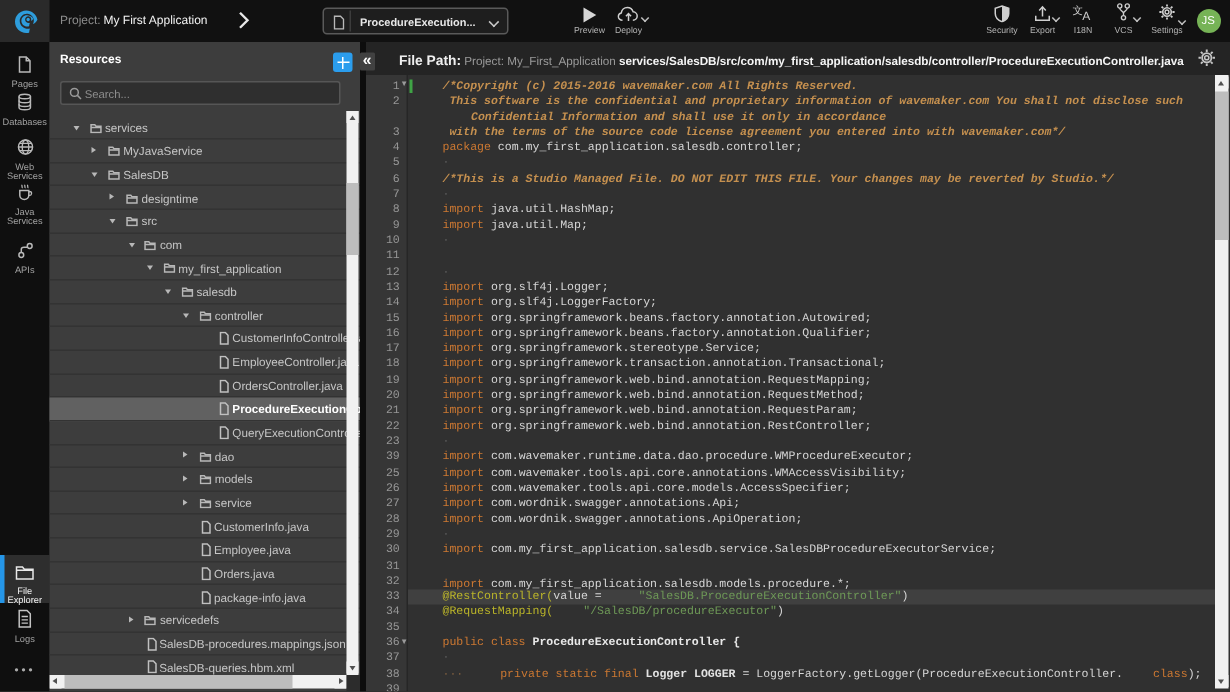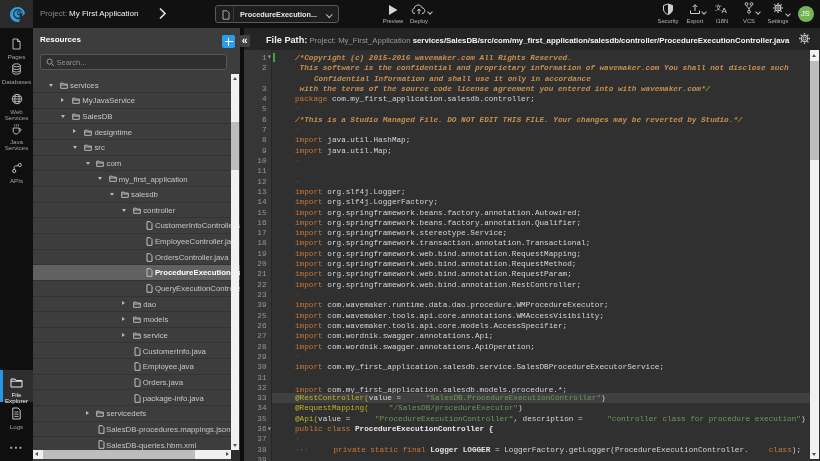--- a/index.html
+++ b/index.html
@@ -552,21 +552,20 @@
 <div class="cr" style="top:260.65px;"><i class="k">import</i> com.wavemaker.tools.api.core.annotations.WMAccessVisibility;</div>
 <div class="cr" style="top:270.96px;"><i class="k">import</i> com.wavemaker.tools.api.core.models.AccessSpecifier;</div>
 <div class="cr" style="top:281.27px;"><i class="k">import</i> com.wordnik.swagger.annotations.Api;</div>
 <div class="cr" style="top:291.58px;"><i class="k">import</i> com.wordnik.swagger.annotations.ApiOperation;</div>
 <div class="cr" style="top:301.89px;"><i class="e">·</i></div>
 <div class="cr" style="top:312.20px;"><i class="k">import</i> com.my_first_application.salesdb.service.SalesDBProcedureExecutorService;</div>
 <div class="cr" style="top:322.51px;margin-top:12px;"><i class="k">import</i> com.my_first_application.salesdb.models.procedure.*;</div>
 <div class="cr" style="top:332.82px;"><i class="e">·</i></div>
 <div class="cr hl" style="top:343.13px;"><i class="a">@RestController(</i>value = <i class="s">"SalesDB.ProcedureExecutionController"</i>)</div>
 <div class="cr" style="top:353.44px;"><i class="a">@RequestMapping(</i><i class="s">"/SalesDB/procedureExecutor"</i>)</div>
-<div class="cr" style="top:363.75px;"><i class="a">@Api(</i>value = <i class="s">"ProcedureExecutionController"</i>, description = <i class="s">"controller class for procedure execution"</i>)</div>
 <div class="cr" style="top:374.06px;"><i class="k">public class</i> <b style="color:#e8e8e8">ProcedureExecutionController {</b></div>
 <div class="cr" style="top:384.37px;"><i class="e">·</i></div>
 <div class="cr" style="top:394.68px;"><i class="ws">···</i> <i class="k">private static final</i> <b style="color:#e2e2e2">Logger LOGGER</b> = LoggerFactory.getLogger(ProcedureExecutionController.<i class="k">class</i>);</div>
 <div class="cr" style="top:404.99px;"></div>
 
   <div class="sb" style="left:566.5px;top:0px;width:8.5px;height:408.5px;"></div>
   <div class="sbbtn" style="left:566.5px;top:1px;width:8.5px;height:8px;">
         <div class="tric" style="left:1.5px;top:2.5px;border-left:2.5px solid transparent;border-right:2.5px solid transparent;border-bottom:3px solid #505050;"></div>
       </div>
   <div class="sbbtn" style="left:566.5px;top:400px;width:8.5px;height:8px;">

